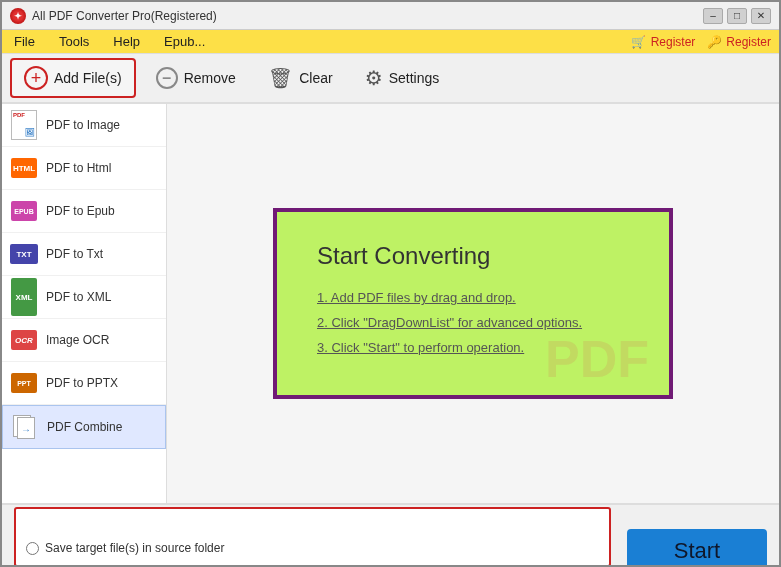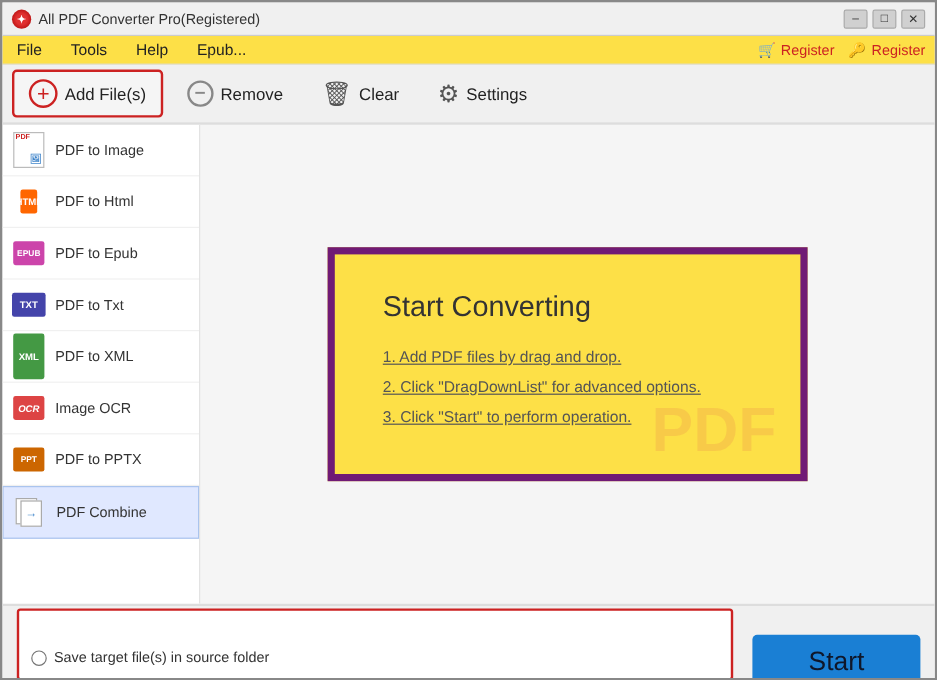--- a/index.html
+++ b/index.html
@@ -175,22 +175,22 @@
       flex: 1;
       background: #f5f5f5;
       padding: 20px;
       position: relative;
       display: flex;
       align-items: center;
       justify-content: center;
     }
 
     .start-converting-box {
-      border: 6px solid #701a75;
-      background: #fde047;
+      border: 4px solid #701a75;
+      background: #bef264;
       padding: 30px 40px;
       width: 400px;
       position: relative;
     }
     .start-converting-title {
       font-size: 24px;
       font-weight: 400;
       color: #333;
       margin-bottom: 20px;
     }
@@ -333,21 +333,21 @@
       <div class="sidebar-icon">
         <div style="width:26px;height:30px;background:#fff;border:1px solid #bbb;display:flex;align-items:center;justify-content:center;font-size:7px;font-weight:bold;color:#cc2222;position:relative;">
           <span style="position:absolute;top:1px;left:1px;font-size:6px;color:#cc2222;">PDF</span>
           <span style="position:absolute;bottom:2px;right:1px;color:#4488cc;font-size:8px;">🖼</span>
         </div>
       </div>
       <span>PDF to Image</span>
     </div>
     <div class="sidebar-item">
       <div class="sidebar-icon">
-        <div style="width:14px;height:20px;background:#ff6600;border-radius:2px;display:flex;align-items:center;justify-content:center;color:white;font-size:8px;font-weight:bold;">HTML</div>
+        <div style="width:26px;height:20px;background:#ff6600;border-radius:2px;display:flex;align-items:center;justify-content:center;color:white;font-size:8px;font-weight:bold;">HTML</div>
       </div>
       <span>PDF to Html</span>
     </div>
     <div class="sidebar-item">
       <div class="sidebar-icon">
         <div style="width:26px;height:20px;background:#cc44aa;border-radius:2px;display:flex;align-items:center;justify-content:center;color:white;font-size:7px;font-weight:bold;">EPUB</div>
       </div>
       <span>PDF to Epub</span>
     </div>
     <div class="sidebar-item">

